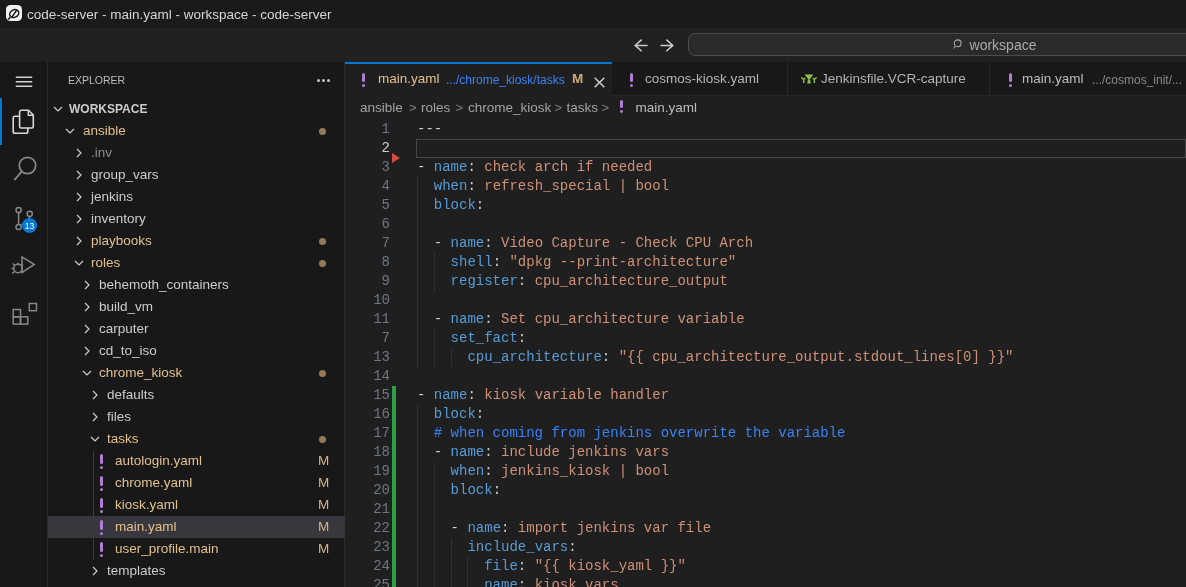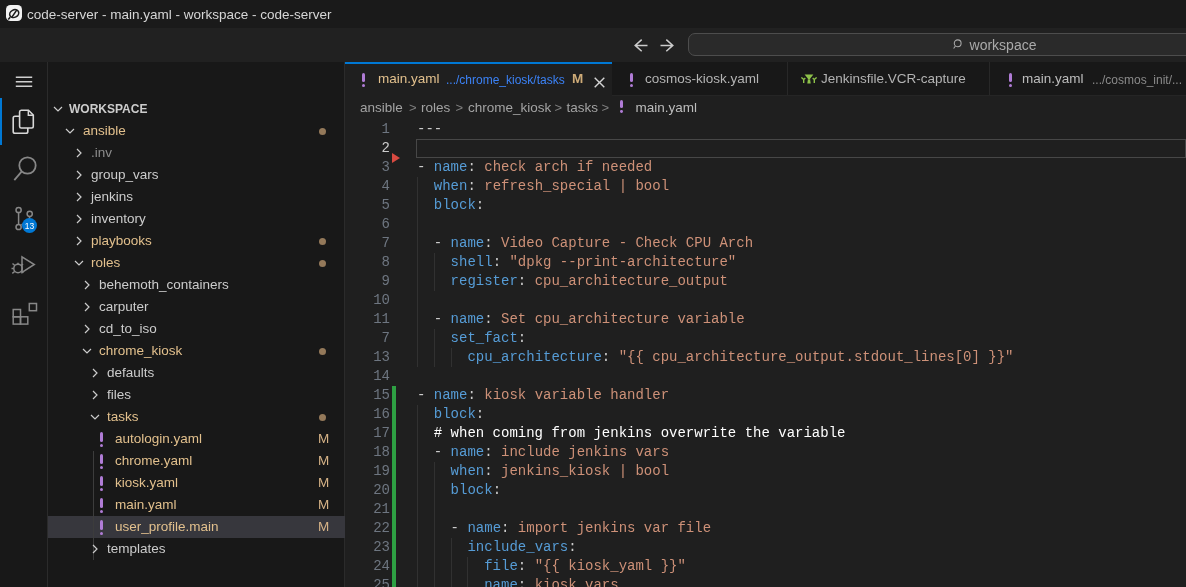--- a/index.html
+++ b/index.html
@@ -54,21 +54,21 @@
 #crumbs .sep { position:absolute; top:0; line-height:23px; color:#7f7f7f; font-size:13px; }
 
 #editor { position:absolute; left:345px; top:120px; width:841px; height:467px; background:#1f1f1f;
   font-family:"Liberation Mono", monospace; font-size:14px; }
 .cl { position:relative; height:19px; line-height:19px; white-space:pre; }
 .ln { position:absolute; left:0; top:0; width:45px; text-align:right; color:#6e7681; }
 .ct { position:absolute; left:72px; top:0; }
 .k { color:#569cd6; }
 .s { color:#ce9178; }
 .d { color:#cccccc; }
-.c { color:#ffffff; }
+.c { color:#3b82f6; }
 #curline { position:absolute; left:71px; top:19px; width:770px; height:19px; border:1px solid #474747; }
 #redmark { position:absolute; left:47px; top:33px; width:0; height:0; border-left:8px solid #d84a41; border-top:5px solid transparent; border-bottom:5px solid transparent; }
 #greenbar { position:absolute; left:47px; top:266px; width:4px; height:201px; background:#2ea043; }
 .ig { position:absolute; width:1px; background:#313131; }
 </style>
 </head>
 <body>
 
 <div id="osbar">
   <div id="appicon">
@@ -137,20 +137,28 @@
       <rect x="29.3" y="241.5" width="7.2" height="7.2"></rect>
     </g>
   </svg>
   <svg style="position:absolute; left:22px; top:155.5px;" width="15" height="15" viewBox="0 0 15 15">
       <circle cx="7.5" cy="7.5" r="7.5" fill="#0078d4"></circle>
       <text x="7.5" y="10.6" font-size="8.5" fill="#ffffff" text-anchor="middle" font-family="Liberation Sans">13</text>
     </svg>
 </div>
 
 <div id="sidebar">
+  <div id="sbhead">
+      <span class="t">EXPLORER</span>
+      <span class="dots">
+        <i style="left:0"></i>
+        <i style="left:5px"></i>
+        <i style="left:10px"></i>
+      </span>
+    </div>
   <div id="treesel"></div>
   <div id="treeguide"></div>
   <div id="tree">
       <div class="row">
         <span class="chev" style="left:2px"><svg width="16" height="16" viewBox="0 0 16 16">
             <path d="M4 6 L8 10 L12 6" fill="none" stroke="#cccccc" stroke-width="1.2"></path>
           </svg></span>
         <span class="lbl" style="left:21px;font-weight:bold;font-size:12px;line-height:23px">WORKSPACE</span>
       </div>
       <div class="row">
@@ -196,20 +204,26 @@
             <path d="M4 6 L8 10 L12 6" fill="none" stroke="#cccccc" stroke-width="1.2"></path>
           </svg></span>
         <span class="lbl mod" style="left:43px">roles</span>
         <span class="dot"></span>
       </div>
       <div class="row">
         <span class="chev" style="left:31px"><svg width="16" height="16" viewBox="0 0 16 16">
             <path d="M6 4 L10 8 L6 12" fill="none" stroke="#cccccc" stroke-width="1.2"></path>
           </svg></span>
         <span class="lbl " style="left:51px">behemoth_containers</span>
+      </div>
+      <div class="row">
+        <span class="chev" style="left:31px"><svg width="16" height="16" viewBox="0 0 16 16">
+            <path d="M6 4 L10 8 L6 12" fill="none" stroke="#cccccc" stroke-width="1.2"></path>
+          </svg></span>
+        <span class="lbl " style="left:51px">build_vm</span>
       </div>
       <div class="row">
         <span class="chev" style="left:31px"><svg width="16" height="16" viewBox="0 0 16 16">
             <path d="M6 4 L10 8 L6 12" fill="none" stroke="#cccccc" stroke-width="1.2"></path>
           </svg></span>
         <span class="lbl " style="left:51px">carputer</span>
       </div>
       <div class="row">
         <span class="chev" style="left:31px"><svg width="16" height="16" viewBox="0 0 16 16">
             <path d="M6 4 L10 8 L6 12" fill="none" stroke="#cccccc" stroke-width="1.2"></path>

